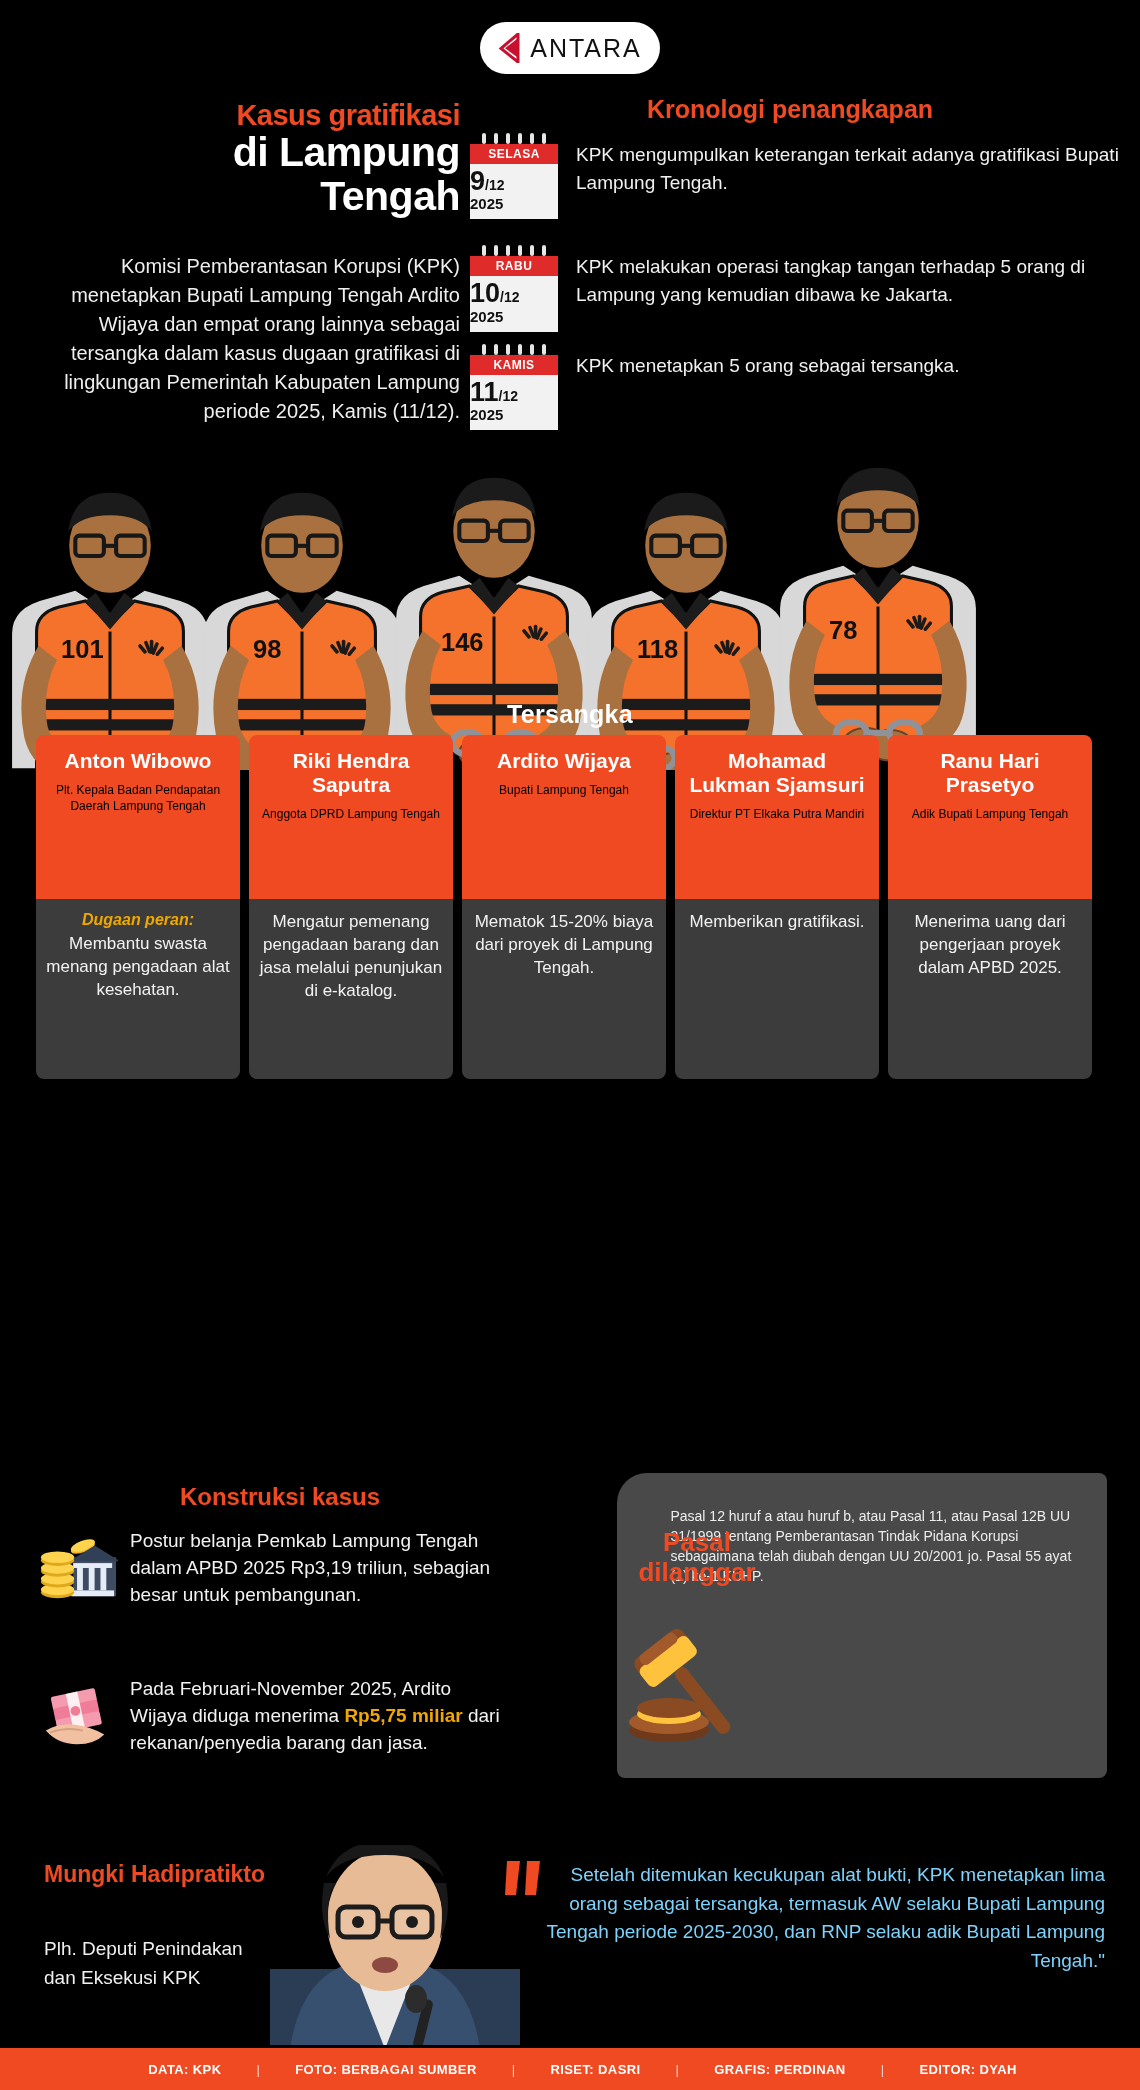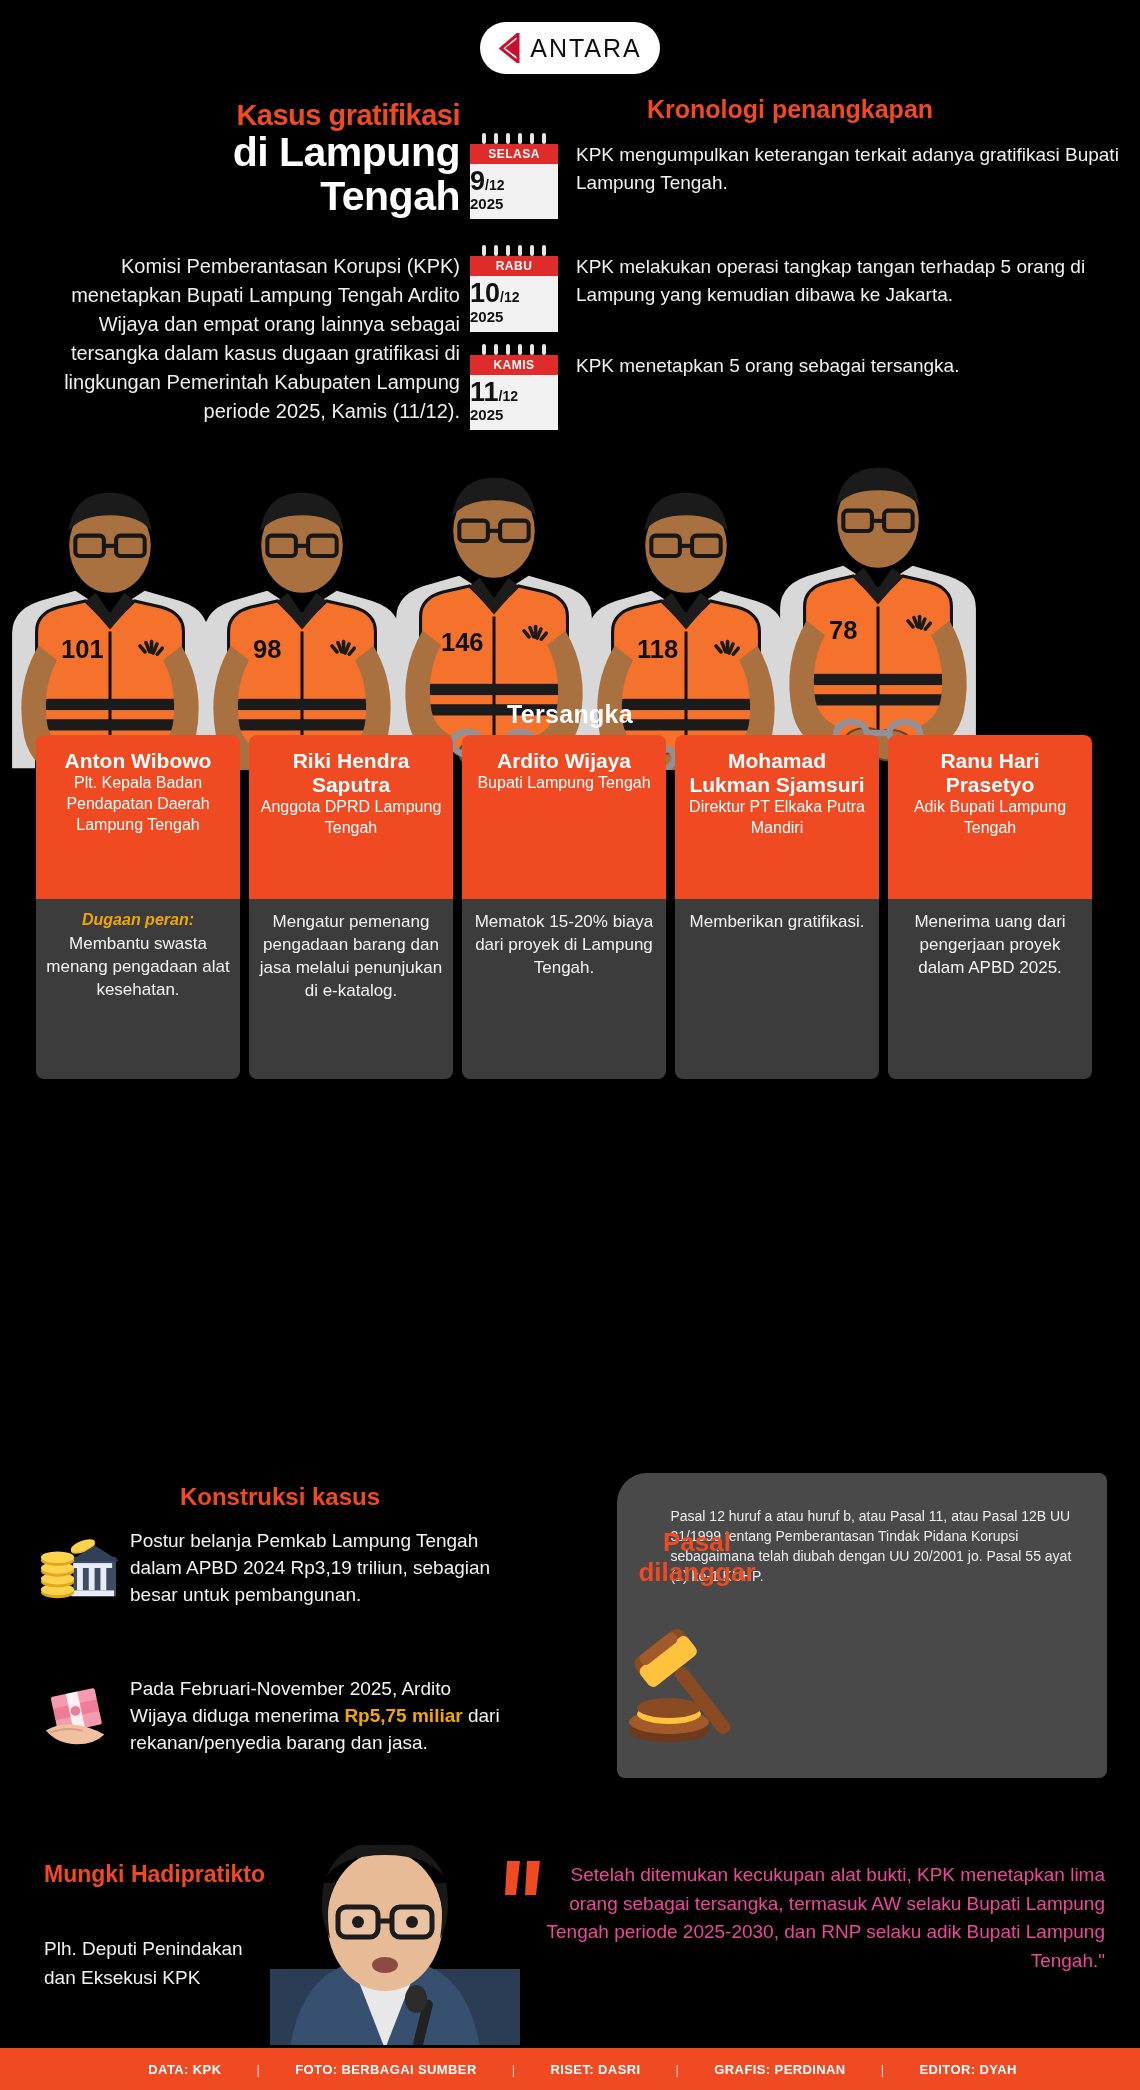--- a/index.html
+++ b/index.html
@@ -60,21 +60,21 @@
   }
 
   
   .cards { position:absolute; left:36px; top:735px; width:1068px; display:flex; gap:9px; }
   .card { width:204px; display:flex; flex-direction:column; }
   .card-head {
     background:#f04a23; border-radius:8px 8px 0 0; padding:14px 10px 16px;
     text-align:center; min-height:164px;
   }
   .card-name { font-size:21px; font-weight:bold; line-height:1.15; color:#fff; }
-  .card-role { font-size:16px; line-height:1.3; color:#ffffff; }
+  .card-role { font-size:12px; line-height:1.3; color:#000000; margin-top:10px; }
   .card-body {
     background:#3c3c3c; border-radius:0 0 8px 8px; padding:12px 10px 16px;
     text-align:center; min-height:180px;
   }
   .card-roleprefix { color:#f0a800; font-style:italic; font-weight:bold; font-size:16px; margin-bottom:4px; }
   .card-desc { font-size:17px; line-height:1.35; color:#f2f2f2; }
 
   
   .kk-title {
     position:absolute; left:60px; top:1483px; width:440px; text-align:center;
@@ -103,21 +103,21 @@
   
   .quote-wrap { position:absolute; left:0; top:1845px; width:1140px; height:200px; }
   .q-name {
     position:absolute; left:44px; top:15px; width:230px;
     color:#f04a23; font-size:23px; font-weight:bold; line-height:1.25;
   }
   .q-role { position:absolute; left:44px; top:90px; width:230px; font-size:19px; line-height:1.5; color:#f0f0f0; }
   .q-mark { position:absolute; left:505px; top:14px; }
   .q-text {
     position:absolute; left:545px; top:16px; width:560px; text-align:right;
-    font-size:19px; line-height:1.5; color:#ec4899;
+    font-size:19px; line-height:1.5; color:#7dd3fc;
   }
 
   
   .footer {
     position:absolute; left:0; bottom:0; width:1140px; height:42px; background:#f04a23;
     display:flex; align-items:center; justify-content:center; gap:10px;
   }
   .footer span { font-size:13px; font-weight:bold; color:#fff; letter-spacing:.4px;padding-left:25px; }
   .footer .sep { opacity:.75; font-weight:normal; }
 </style>
@@ -361,21 +361,21 @@
       <ellipse cx="18" cy="66" rx="17" ry="6" fill="#e0a91c"></ellipse>
         <ellipse cx="18" cy="63" rx="17" ry="6" fill="#ffd34d"></ellipse>
       <ellipse cx="18" cy="55" rx="17" ry="6" fill="#e0a91c"></ellipse>
         <ellipse cx="18" cy="52" rx="17" ry="6" fill="#ffd34d"></ellipse>
       <ellipse cx="18" cy="44" rx="17" ry="6" fill="#e0a91c"></ellipse>
         <ellipse cx="18" cy="41" rx="17" ry="6" fill="#ffd34d"></ellipse>
       <ellipse cx="18" cy="33" rx="17" ry="6" fill="#e0a91c"></ellipse>
         <ellipse cx="18" cy="30" rx="17" ry="6" fill="#ffd34d"></ellipse>
     </g>
   </svg>
-  <div class="kk-text">Postur belanja Pemkab Lampung Tengah dalam APBD 2024 Rp3,19 triliun, sebagian besar untuk pembangunan.</div>
+  <div class="kk-text">Postur belanja Pemkab Lampung Tengah dalam APBD 2025 Rp3,19 triliun, sebagian besar untuk pembangunan.</div>
 </div>
 
 <div class="kk-item kk2">
   <svg class="kk-icon" viewBox="0 0 80 80">
     <g transform="rotate(-12 40 34)">
       <rect x="14" y="16" width="46" height="14" rx="2" fill="#f49bb0"></rect>
       <rect x="14" y="28" width="46" height="14" rx="2" fill="#f07d98"></rect>
       <rect x="14" y="40" width="46" height="14" rx="2" fill="#f49bb0"></rect>
       <rect x="30" y="16" width="12" height="38" fill="#ffffff" opacity=".85"></rect>
       <circle cx="36" cy="35" r="5" fill="#f07d98"></circle>

